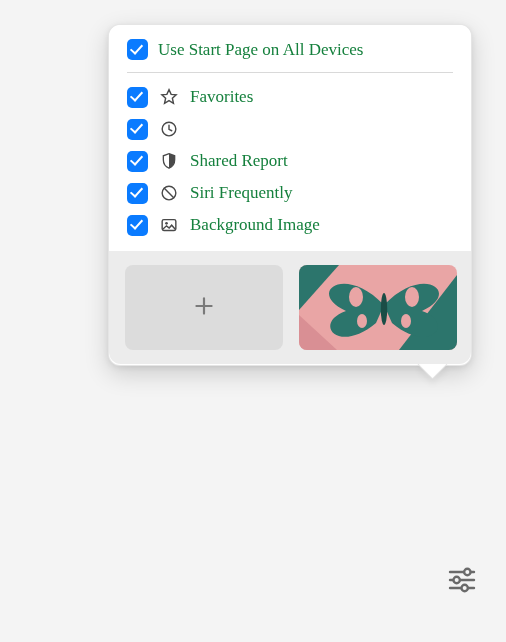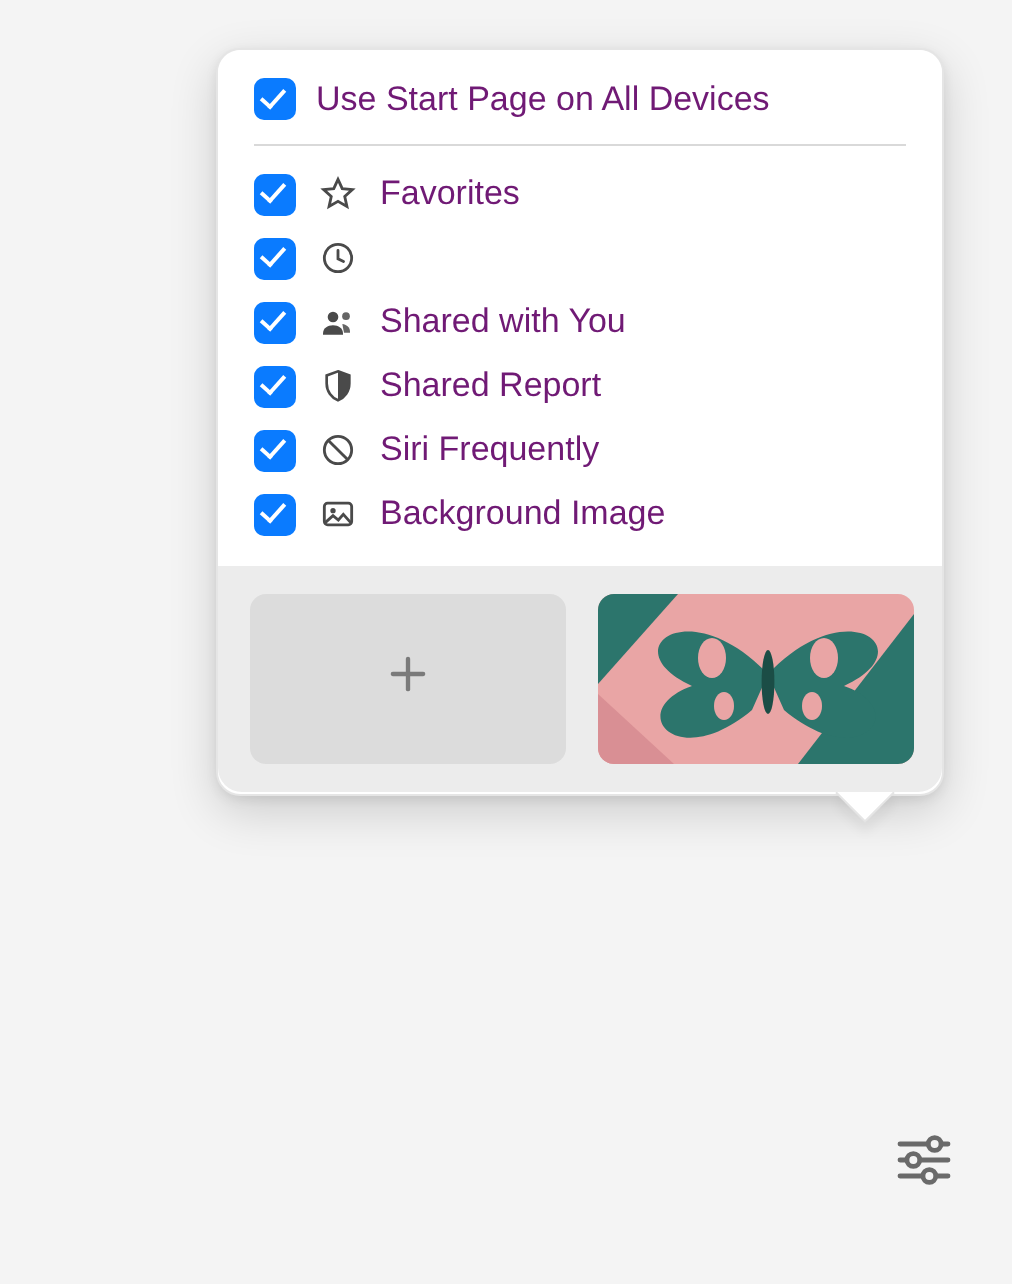--- a/index.html
+++ b/index.html
@@ -73,21 +73,21 @@
     .ricon {
       width: 22px;
       height: 22px;
       display: flex;
       align-items: center;
       justify-content: center;
       flex: 0 0 auto;
       color: #4a4a4a;
     }
     .ricon svg { width: 20px; height: 20px; display: block; }
-    .label { font-size: 17px; color: #701a75; }
+    .label { font-size: 17px; color: #15803d; font-family: Liberation Serif, serif; }
     .header-label { font-size: 17px; }
     .thumbs {
       background: #ececec;
       padding: 14px 16px 14px 16px;
       display: flex;
       gap: 16px;
     }
     .thumb {
       width: 158px;
       height: 85px;
@@ -143,32 +143,20 @@
       <div class="row">
         <span class="checkbox checked"></span>
         <span class="ricon">
           <svg viewBox="0 0 24 24" fill="none" stroke="currentColor" stroke-width="1.7">
               <circle cx="12" cy="12" r="8.2"></circle>
               <path d="M12 7.5v5l3.3 1.6" stroke-linecap="round"></path>
             </svg>
         </span>
       </div>
 
-      <div class="row">
-        <span class="checkbox checked"></span>
-        <span class="ricon">
-          <svg viewBox="0 0 24 24" fill="currentColor">
-              <circle cx="9" cy="9" r="3.2"></circle>
-              <path d="M3 19c0-3.2 2.7-5 6-5s6 1.8 6 5v.6H3V19z"></path>
-              <circle cx="16.8" cy="8.5" r="2.3" opacity="0.85"></circle>
-              <path d="M14.6 13.2c2.3.4 4.6 1.8 4.6 4.6v.6h-3.6" opacity="0.85"></path>
-            </svg>
-        </span>
-        <span class="label">Shared with You</span>
-      </div>
 
       <div class="row">
         <span class="checkbox checked"></span>
         <span class="ricon">
           <svg viewBox="0 0 24 24">
               <path d="M12 3.2l6.8 2.5v4.8c0 4.8-3 8.6-6.8 10.1-3.8-1.5-6.8-5.3-6.8-10.1V5.7L12 3.2z" fill="none" stroke="currentColor" stroke-width="1.6"></path>
               <path d="M12 3.2v17.4c3.8-1.5 6.8-5.3 6.8-10.1V5.7L12 3.2z" fill="currentColor"></path>
             </svg>
         </span>
         <span class="label">Shared Report</span>

